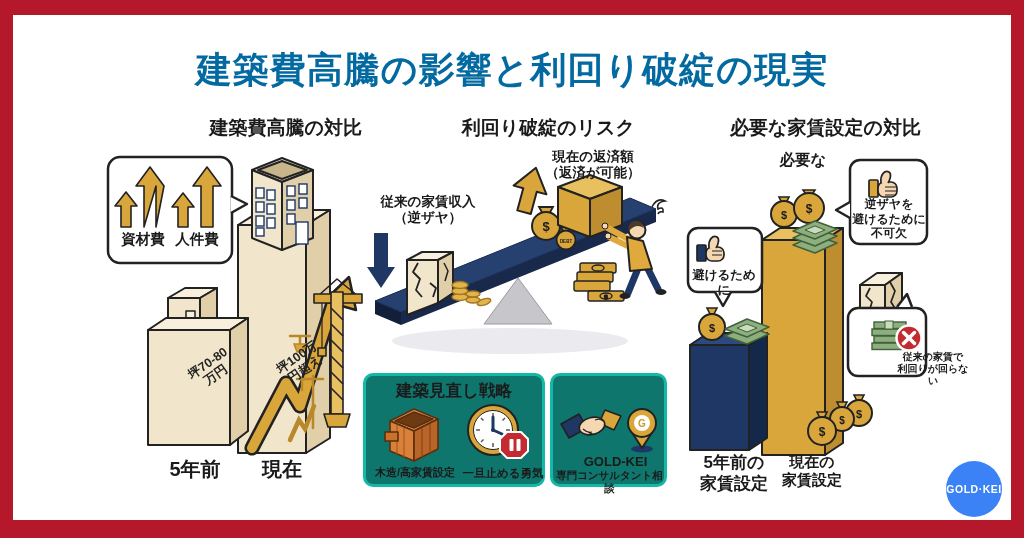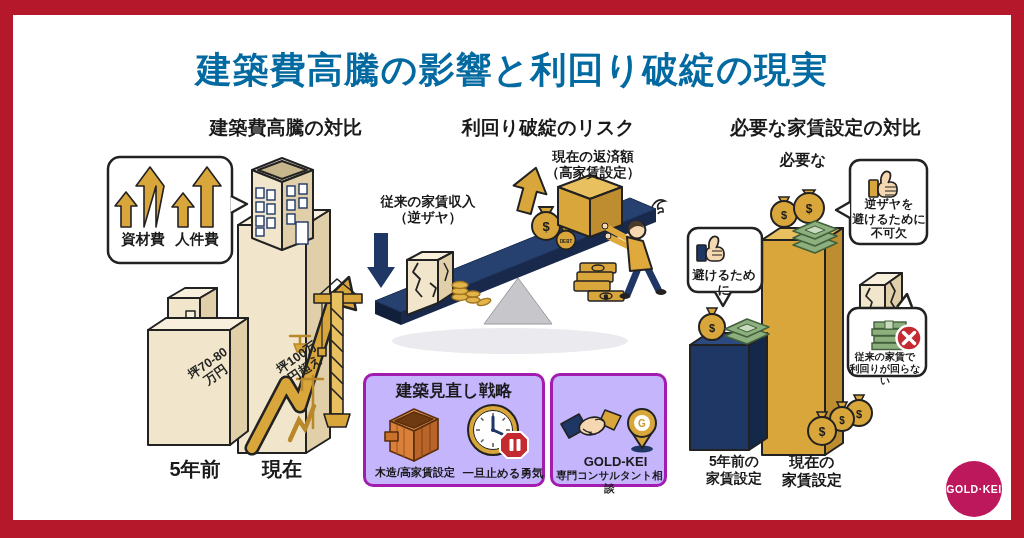--- a/index.html
+++ b/index.html
@@ -17,25 +17,25 @@
     pointer-events:none;z-index:50;
   }
   #title{
     left:0;right:0;top:46px;text-align:center;
     font-size:36px;font-weight:800;color:#0369a1;letter-spacing:1px;z-index:5;
   }
   .sec-header{top:116px;font-size:19px;z-index:5;text-align:right;}
   .pricetag{font-size:12.5px;line-height:1.15;transform:rotate(-35deg);z-index:6;color:#222;}
   .barlabel{font-size:20px;z-index:6;}
   .note-box{
-    box-sizing:border-box;background:#c4b5fd;border:3px solid #a21caf;border-radius:10px;z-index:6;
+    box-sizing:border-box;background:#0f766e;border:3px solid #14b8a6;border-radius:10px;z-index:6;
   }
   .logo-circle{
     left:946px;top:461px;width:56px;height:56px;border-radius:50%;
-    background:#be185d;color:#ffffff;font-weight:bold;font-size:10.5px;
+    background:#3b82f6;color:#ffffff;font-weight:bold;font-size:10.5px;
     text-align:center;line-height:56px;letter-spacing:0.5px;z-index:60;
   }
   svg{display:block;}
   svg text{font-family:"Liberation Sans","DejaVu Sans",sans-serif;font-weight:bold;}
 </style>
 </head>
 <body>
 
 <div id="title" class="abs">建築費高騰の影響と利回り破綻の現実</div>
 
@@ -215,21 +215,21 @@
     <path d="M292,62 q5,-10 13,-6 q-9,1 -7,8 q6,-3 5,3 q-4,-1 -5,2" fill="none" stroke="#222222" stroke-width="1.6"></path>
   </g>
 </svg>
 
 <div class="abs txt" style="left:372px;top:194px;width:112px;font-size:13.5px;z-index:6;">
   <div>従来の家賃収入</div>
   <div>（逆ザヤ）</div>
 </div>
 <div class="abs txt" style="left:539px;top:149px;width:108px;font-size:13.5px;z-index:6;">
   <div>現在の返済額</div>
-  <div>（高家賃設定）</div>
+  <div>（返済が可能）</div>
 </div>
 
 <div class="abs note-box" style="left:363px;top:373px;width:182px;height:114px;">
   <div class="txt" style="margin-top:4px;font-size:16.5px;">建築見直し戦略</div>
   <svg class="abs" style="left:4px;top:25px;" width="174" height="62" viewBox="0 0 174 62">
 
     <g stroke="#5c2e0c" stroke-width="1.6" stroke-linejoin="round">
       <polygon points="20,20 44,8 68,18 44,30" fill="#e2955a"></polygon>
       <polygon points="25,20 44,11 63,18 44,27" fill="#6e3a12"></polygon>
       <polygon points="20,20 44,30 44,60 20,50" fill="#d9813b"></polygon>
@@ -390,25 +390,25 @@
 
 <div class="abs txt" style="left:739px;top:151px;width:128px;font-size:15.5px;z-index:6;">
   <div>必要な</div>
 </div>
 <div class="abs txt" style="left:852px;top:197px;width:74px;font-size:12px;z-index:6;">
   <div>逆ザヤを</div>
   <div>避けるために</div>
   <div>不可欠</div>
 </div>
 <div class="abs txt" style="left:688px;top:268px;width:72px;font-size:12.5px;z-index:6;">避けるために</div>
-<div class="abs txt" style="left:845px;top:351px;width:80px;font-size:10px;z-index:6;">
+<div class="abs txt" style="left:845px;top:351px;width:80px;font-size:10px;z-index:6;padding-left:48px;">
   <div>従来の家賃で</div>
   <div>利回りが回らない</div>
 </div>
-<div class="abs txt" style="left:698px;top:453px;width:72px;font-size:14px;z-index:6;">
+<div class="abs txt" style="left:698px;top:453px;width:72px;font-size:17px;z-index:6;">
   <div>5年前の</div>
   <div>家賃設定</div>
 </div>
 <div class="abs txt" style="left:776px;top:453px;width:72px;font-size:15px;z-index:6;">
   <div>現在の</div>
   <div>家賃設定</div>
 </div>
 
 <div id="frame"></div>
 <div class="abs logo-circle">GOLD·KEI</div>

